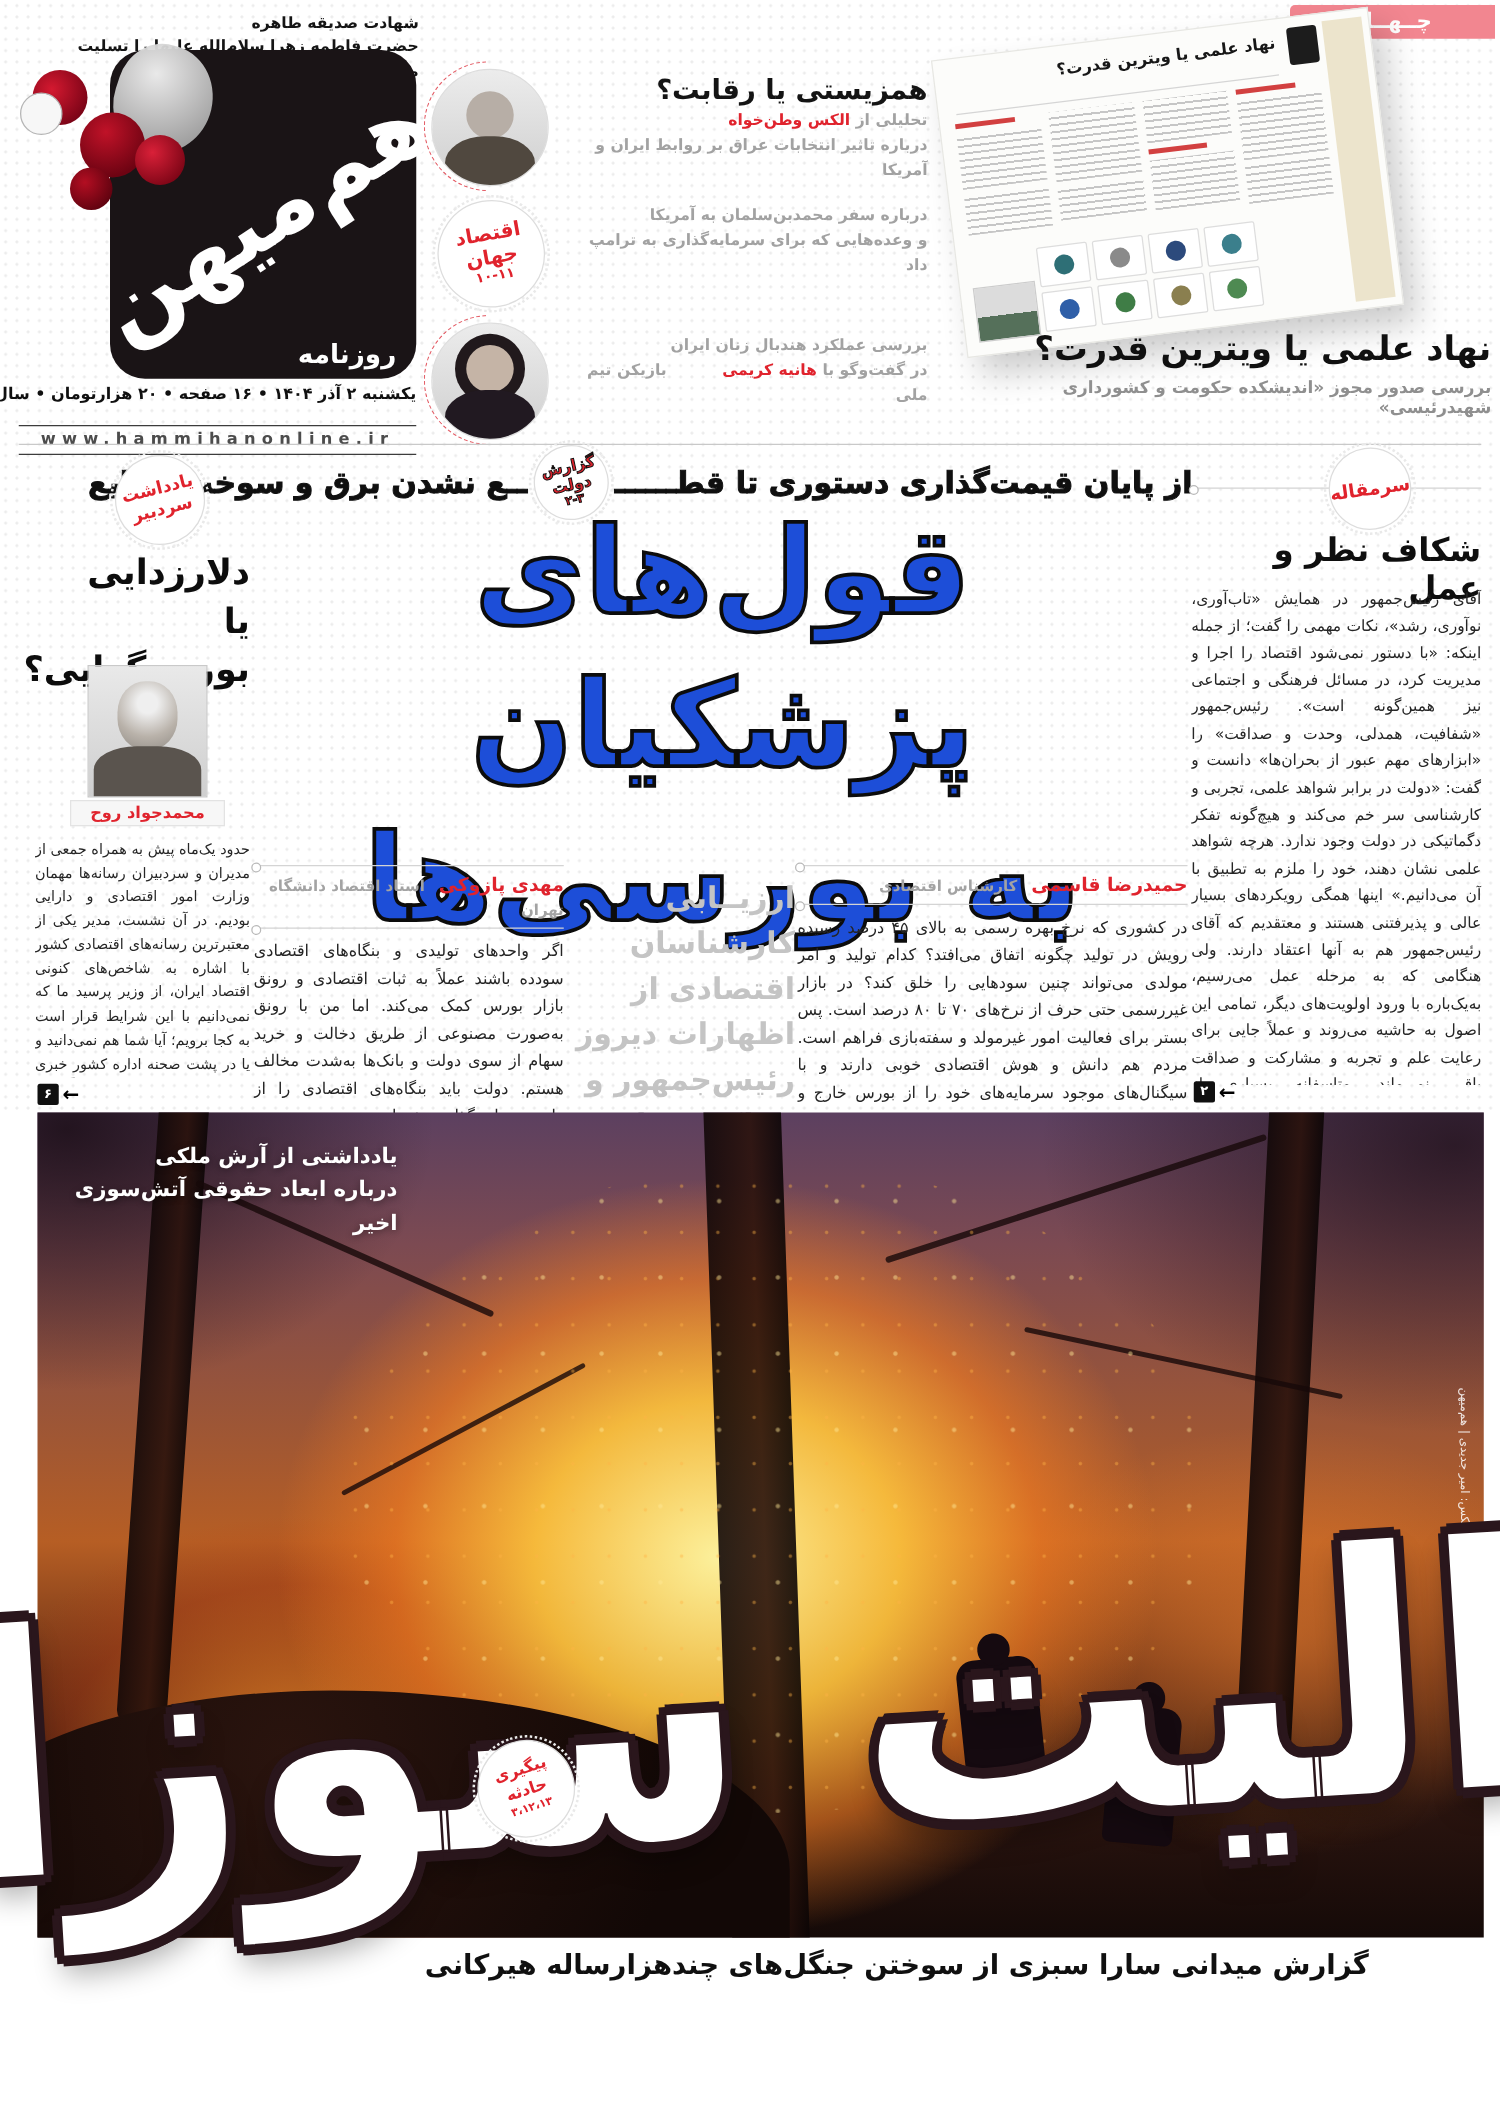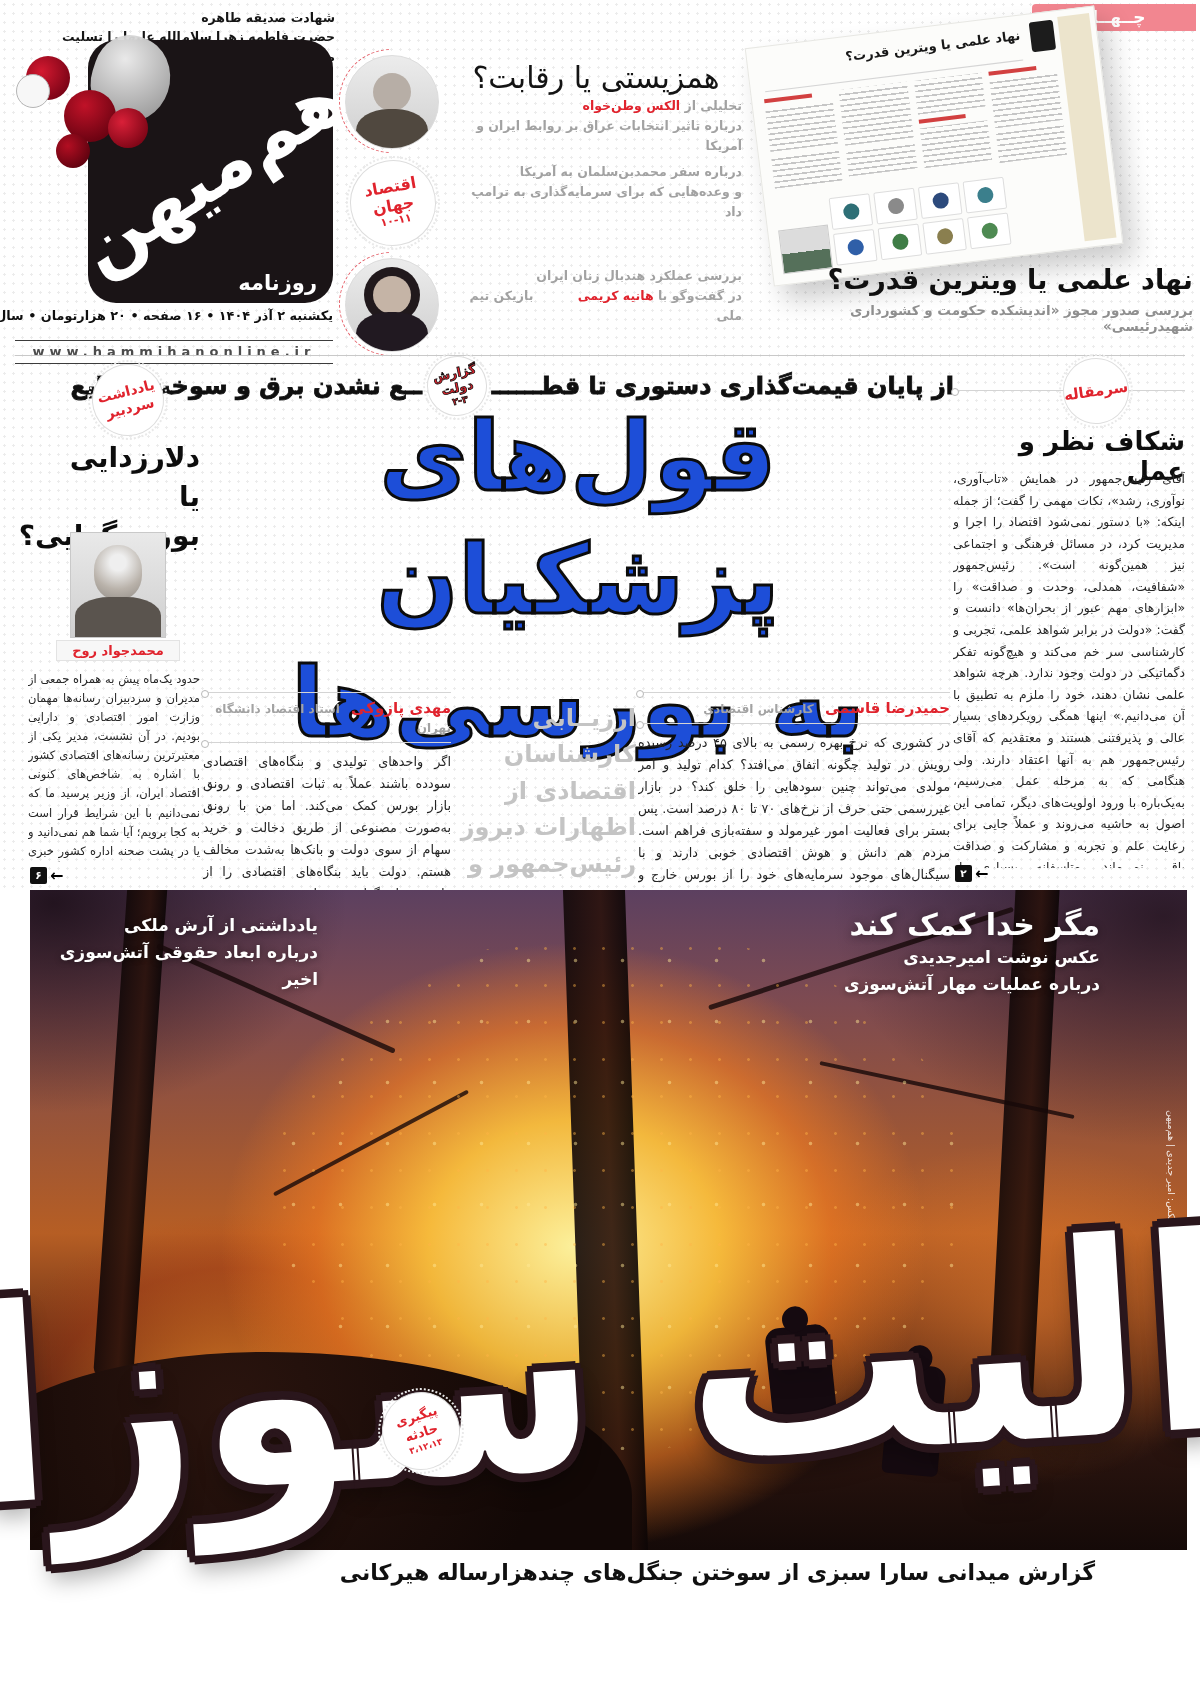--- a/index.html
+++ b/index.html
@@ -30,21 +30,21 @@
   
   .portrait{border-radius:50%;overflow:hidden;background:linear-gradient(180deg,#ececec,#cfcfcf);border:1px solid #ddd;}
   .portrait::before{content:"";position:absolute;left:50%;top:18%;width:42%;height:42%;margin-left:-21%;
     border-radius:50%;background:#b7aea6;}
   .portrait::after{content:"";position:absolute;left:50%;top:58%;width:78%;height:52%;margin-left:-39%;
     border-radius:45% 45% 0 0;background:#50483f;}
   .portrait.hijab::before{background:#c5b4a6;box-shadow:0 0 0 9px #21191c;}
   .portrait.hijab::after{background:#211921;}
   .arcdecor{border:1.6px dashed #e2505a;border-radius:50%;clip-path:inset(0 52% 0 0);opacity:.9;}
   .tz{width:292px;left:450px;text-align:right;}
-  .tz .t{font-size:30px;font-weight:400;color:#141414;line-height:1.2;text-align:center;}
+  .tz .t{font-size:22px;font-weight:700;color:#141414;line-height:1.2;}
   .tz .s{font-size:12.5px;font-weight:700;color:#a2a2a2;line-height:1.6;}
   .tz .red{color:#e0232d;margin-left:40px;}
   .cbadge{border-radius:50%;background:#fff;border:1px solid #ddd;outline:2px dotted #e9e9e9;outline-offset:2px;
     display:flex;flex-direction:column;align-items:center;justify-content:center;color:#e0232d;font-weight:900;text-align:center;}
   #t2badge{left:350px;top:160px;width:84px;height:84px;transform:rotate(-10deg);font-size:16px;line-height:1.15;}
   #t2badge .n{font-size:11px;letter-spacing:1px;}
   
   #thumb{left:758px;top:26px;width:350px;height:238px;background:#fcfcfa;border:1px solid #e7e7e3;
     transform:rotate(-7deg);box-shadow:10px 16px 26px rgba(0,0,0,.20);}
   .ft{background:repeating-linear-gradient(0deg,#c6c6c6 0 1.6px,transparent 1.6px 5.6px);}
@@ -323,25 +323,20 @@
     <div class="sparks"></div>
     <div class="mound"></div>
     <div class="sil" style="left:64%;top:66%;width:64px;height:120px;transform:rotate(-6deg);"></div>
     <div class="sil" style="left:74%;top:72%;width:56px;height:110px;transform:rotate(5deg);"></div>
   </div>
 
   <div class="abs" id="phleft">
     <div class="ph-sub">یادداشتی از آرش ملکی</div>
     <div class="ph-sub">درباره ابعاد حقوقی آتش‌سوزی اخیر</div>
   </div>
-  <div class="abs" id="phright">
-    <div class="ph-title">مگر خدا کمک کند</div>
-    <div class="ph-sub">عکس نوشت امیرجدیدی</div>
-    <div class="ph-sub">درباره عملیات مهار آتش‌سوزی</div>
-  </div>
   <div class="abs" id="phcredit">عکس: امیر جدیدی | هم‌میهن</div>
 
   <div class="abs cbadge" id="accbadge">
     <span>پیگیری</span>
     <span>حادثه</span>
     <span class="n">۳،۱۲،۱۳</span>
   </div>
 
   <div class="abs" id="callig">الیت سوزان</div>
   <div class="abs" id="caption">گزارش میدانی سارا سبزی از سوختن جنگل‌های چندهزارساله هیرکانی</div>

